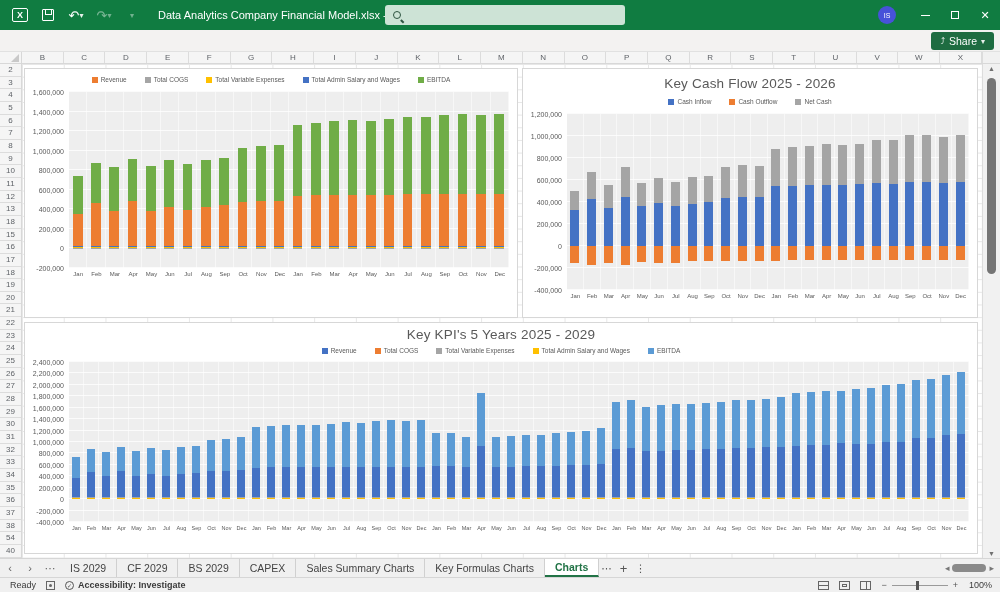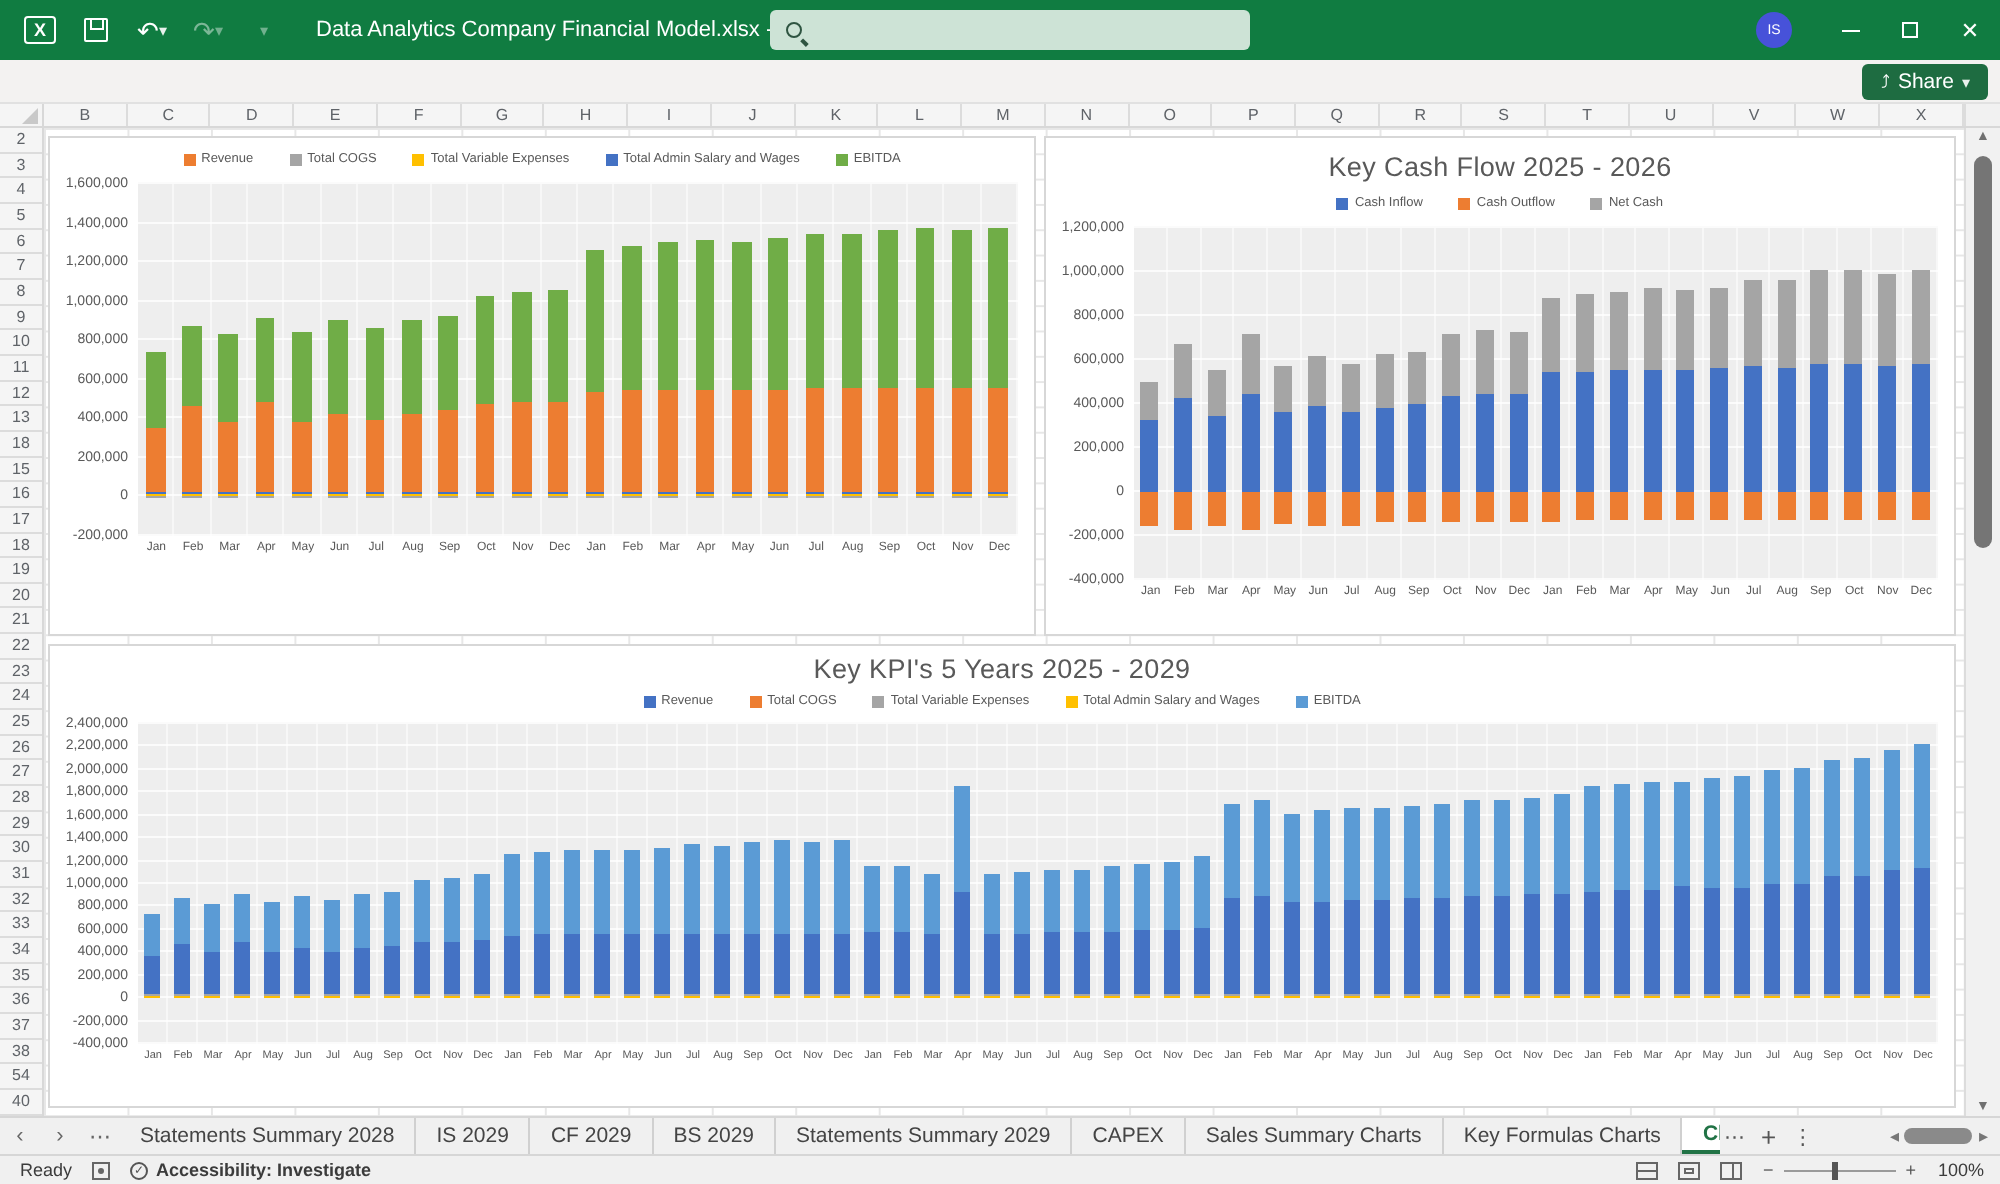--- a/index.html
+++ b/index.html
@@ -1226,25 +1226,23 @@
       <div class="vs-thumb"></div>
       <div class="vs-down">▼</div>
     </div>
   </div>
 
   <div class="tabbar">
     <div class="tnav">‹</div>
     <div class="tnav">›</div>
     <div class="tnav">⋯</div>
     <div class="stabs">
-        <div class="stab">Statements Summary 2028</div>
         <div class="stab">IS 2029</div>
         <div class="stab">CF 2029</div>
         <div class="stab">BS 2029</div>
-        <div class="stab">Statements Summary 2029</div>
         <div class="stab">CAPEX</div>
         <div class="stab">Sales Summary Charts</div>
         <div class="stab">Key Formulas Charts</div>
         <div class="stab active">Charts</div>
       </div>
     <div class="tb-end">
       <span>⋯</span>
       <span style="font-size:13px;">+</span>
       <span>⋮</span>
       <div class="hscroll">

